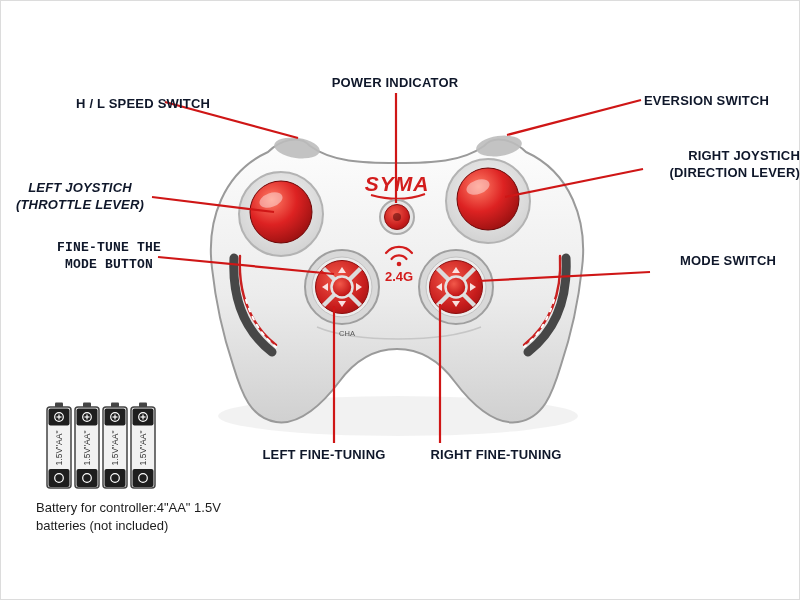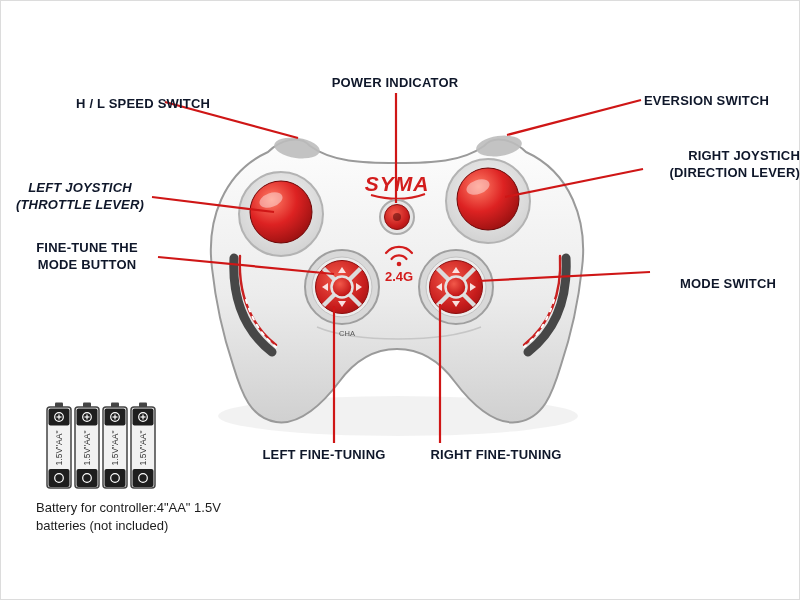--- a/index.html
+++ b/index.html
@@ -198,26 +198,26 @@
   <div class="label center" style="left:0px; top:179px; width:160px;font-style:italic;">
     <div>LEFT JOYSTICH</div>
     <div>(THROTTLE LEVER)</div>
   </div>
 
   <div class="label center" style="left:636px; top:147px; width:164px;text-align:right;">
     <div>RIGHT JOYSTICH</div>
     <div>(DIRECTION LEVER)</div>
   </div>
 
-  <div class="label center" style="left:20px; top:239px; width:134px;">
+  <div class="label center" style="left:42px; top:239px; width:134px;font-family:Liberation Mono, monospace;">
     <div>FINE-TUNE THE</div>
     <div>MODE BUTTON</div>
   </div>
 
-  <div class="label" style="left:652px; top:275px;padding-left:28px;">MODE SWITCH</div>
+  <div class="label" style="left:652px; top:252px;padding-left:28px;">MODE SWITCH</div>
 
   <div class="label center" style="left:242px; top:446px; width:164px;">LEFT FINE-TUNING</div>
 
   <div class="label center" style="left:410px; top:446px; width:172px;">RIGHT FINE-TUNING</div>
 
   <div class="caption" style="left:36px; top:499px;">
     <div>Battery for controller:4"AA" 1.5V</div>
     <div>batteries (not included)</div>
   </div>
 

